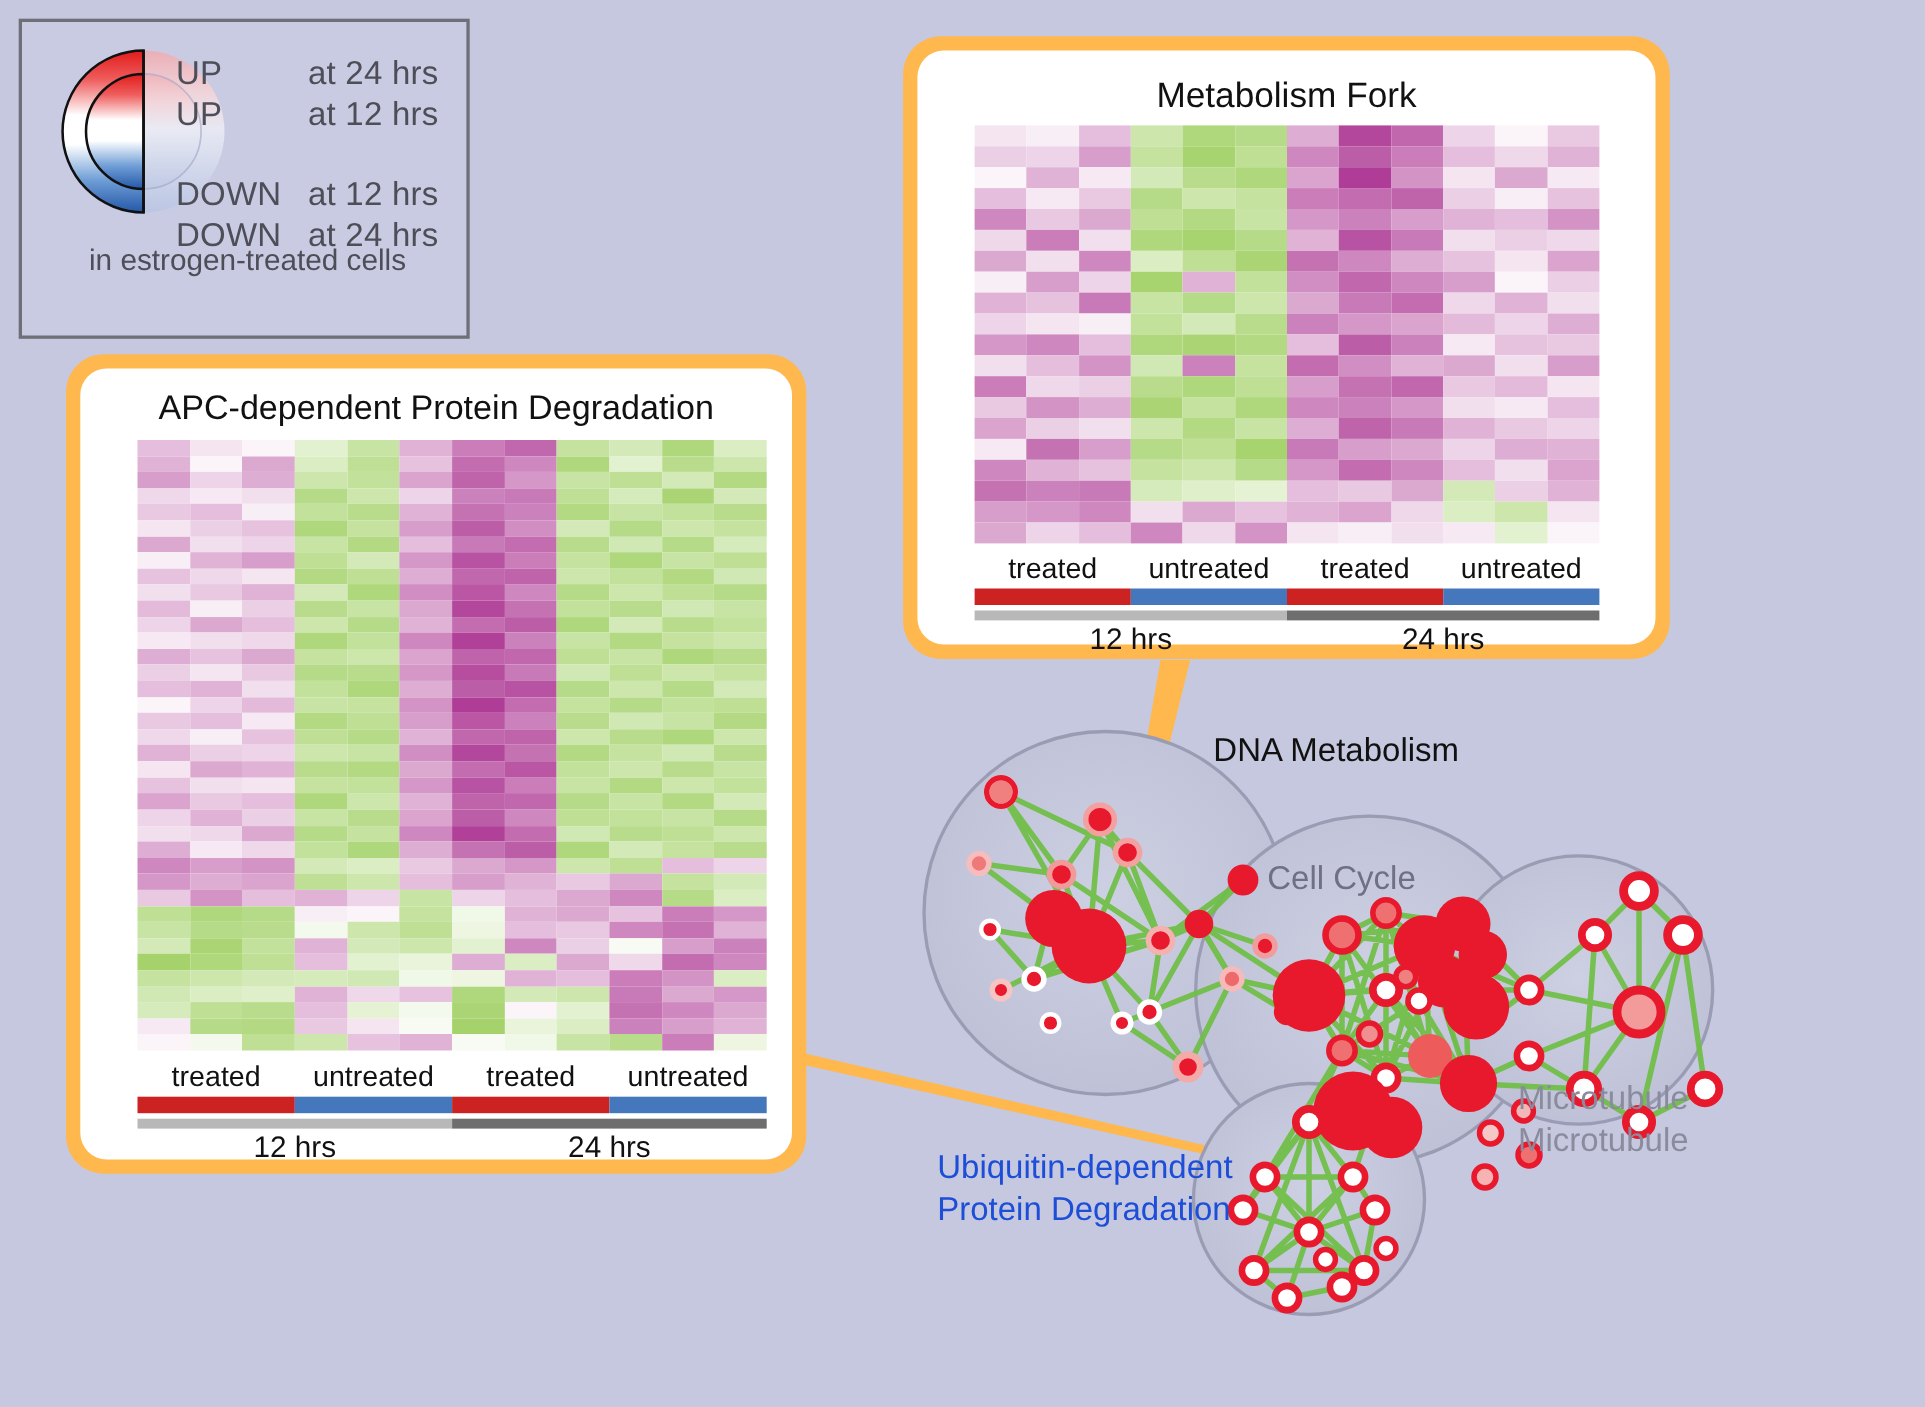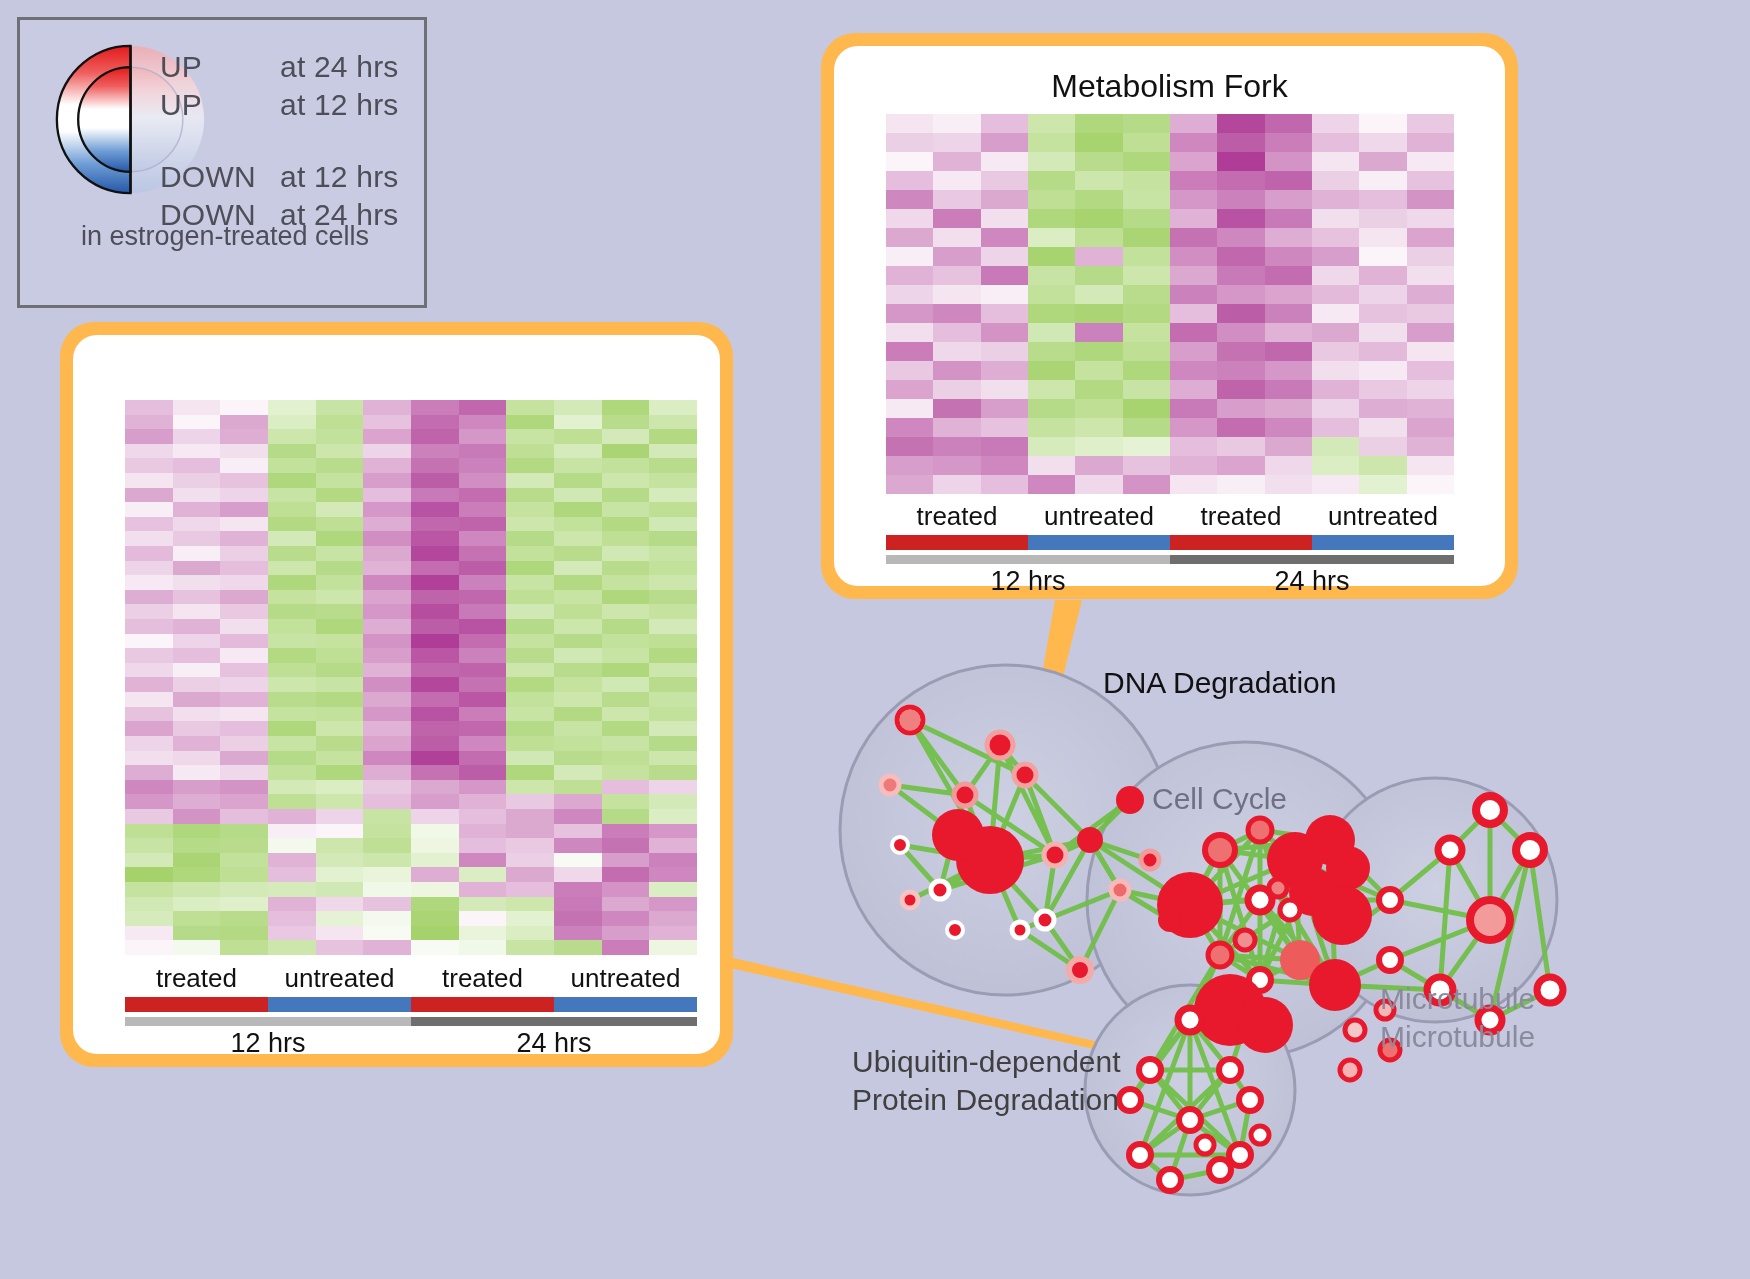--- a/index.html
+++ b/index.html
@@ -67,21 +67,21 @@
   .axis .bar2 i{flex:1;display:block;}
   .axis .times{display:flex;margin-top:2px;}
   .axis .times span{flex:1;text-align:center;font-size:27px;color:#111;}
 
   
   .network{position:absolute;left:790px;top:600px;width:960px;height:679px;}
   .netlabel{position:absolute;font-size:30px;}
   #lbl-dna{left:1103px;top:666px;color:#111;}
   #lbl-cc{left:1152px;top:782px;color:#6f7084;}
   #lbl-mt{left:1380px;top:980px;color:#8a8b9c;line-height:38px;}
-  #lbl-ub{left:852px;top:1043px;color:#404040;line-height:38px;}
+  #lbl-ub{left:852px;top:1043px;color:#1d4ed8;line-height:38px;}
 
   svg{display:block;}
 </style>
 </head>
 <body>
 
 <div class="stage">
 
   <div class="keybox">
     <svg class="key-ring" viewBox="0 0 160 160">
@@ -403,20 +403,21 @@
         <div class="times">
           <span>12 hrs</span>
           <span>24 hrs</span>
         </div>
       </div>
     </div>
   </div>
 
   <div class="panel" id="panel-apc">
     <div class="card">
+      <div class="ptitle">APC-dependent Protein Degradation</div>
       <div class="hm" id="hm-apc" style="left: 52px; top: 65px; width: 572px; height: 555px; grid-template-columns: repeat(12, 1fr); grid-template-rows: repeat(38, 1fr);">
           <div style="background: rgb(228, 190, 220);"></div>
           <div style="background: rgb(244, 229, 241);"></div>
           <div style="background: rgb(251, 244, 249);"></div>
           <div style="background: rgb(226, 241, 207);"></div>
           <div style="background: rgb(200, 228, 164);"></div>
           <div style="background: rgb(224, 179, 214);"></div>
           <div style="background: rgb(202, 125, 185);"></div>
           <div style="background: rgb(193, 103, 173);"></div>
           <div style="background: rgb(197, 226, 159);"></div>
@@ -1025,21 +1026,21 @@
         <circle cx="350" cy="555" r="11" fill="#ffffff" stroke="#e8192c" stroke-width="6"></circle>
         <circle cx="450" cy="555" r="11" fill="#ffffff" stroke="#e8192c" stroke-width="6"></circle>
         <circle cx="380" cy="580" r="11" fill="#ffffff" stroke="#e8192c" stroke-width="6"></circle>
         <circle cx="430" cy="570" r="11" fill="#ffffff" stroke="#e8192c" stroke-width="6"></circle>
         <circle cx="415" cy="545" r="9" fill="#ffffff" stroke="#e8192c" stroke-width="5"></circle>
         <circle cx="470" cy="535" r="9" fill="#ffffff" stroke="#e8192c" stroke-width="5"></circle>
       </g>
     </svg>
   </div>
 
-  <div class="netlabel" id="lbl-dna">DNA Degradation</div>
+  <div class="netlabel" id="lbl-dna">DNA Metabolism</div>
   <div class="netlabel" id="lbl-cc">Cell Cycle</div>
   <div class="netlabel" id="lbl-mt">
     <div>Microtubule</div>
     <div>Microtubule</div>
   </div>
   <div class="netlabel" id="lbl-ub">
     <div>Ubiquitin-dependent</div>
     <div>Protein Degradation</div>
   </div>
 

